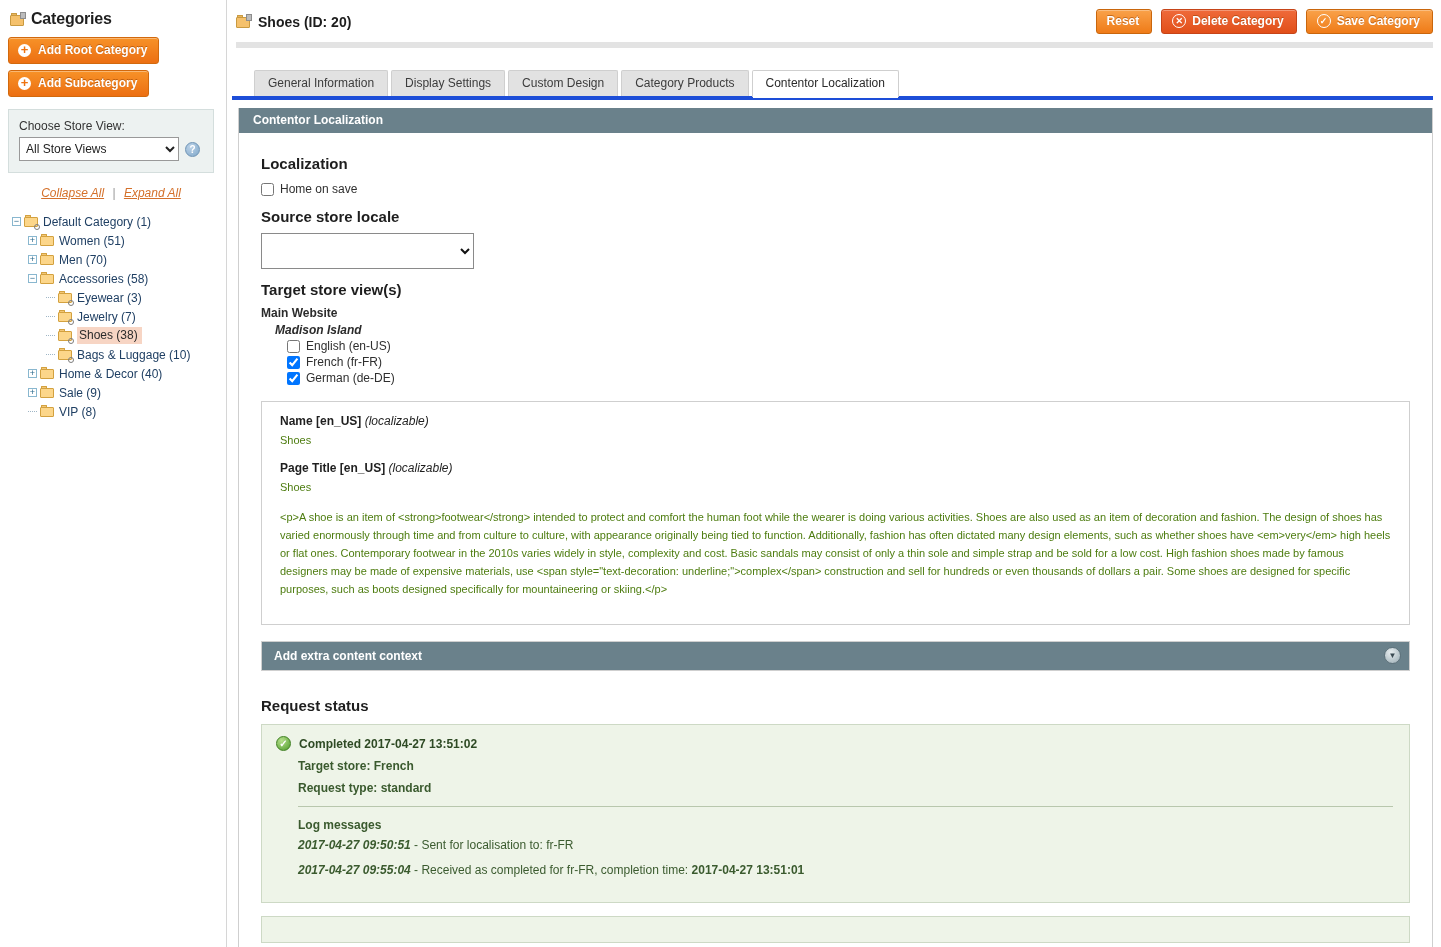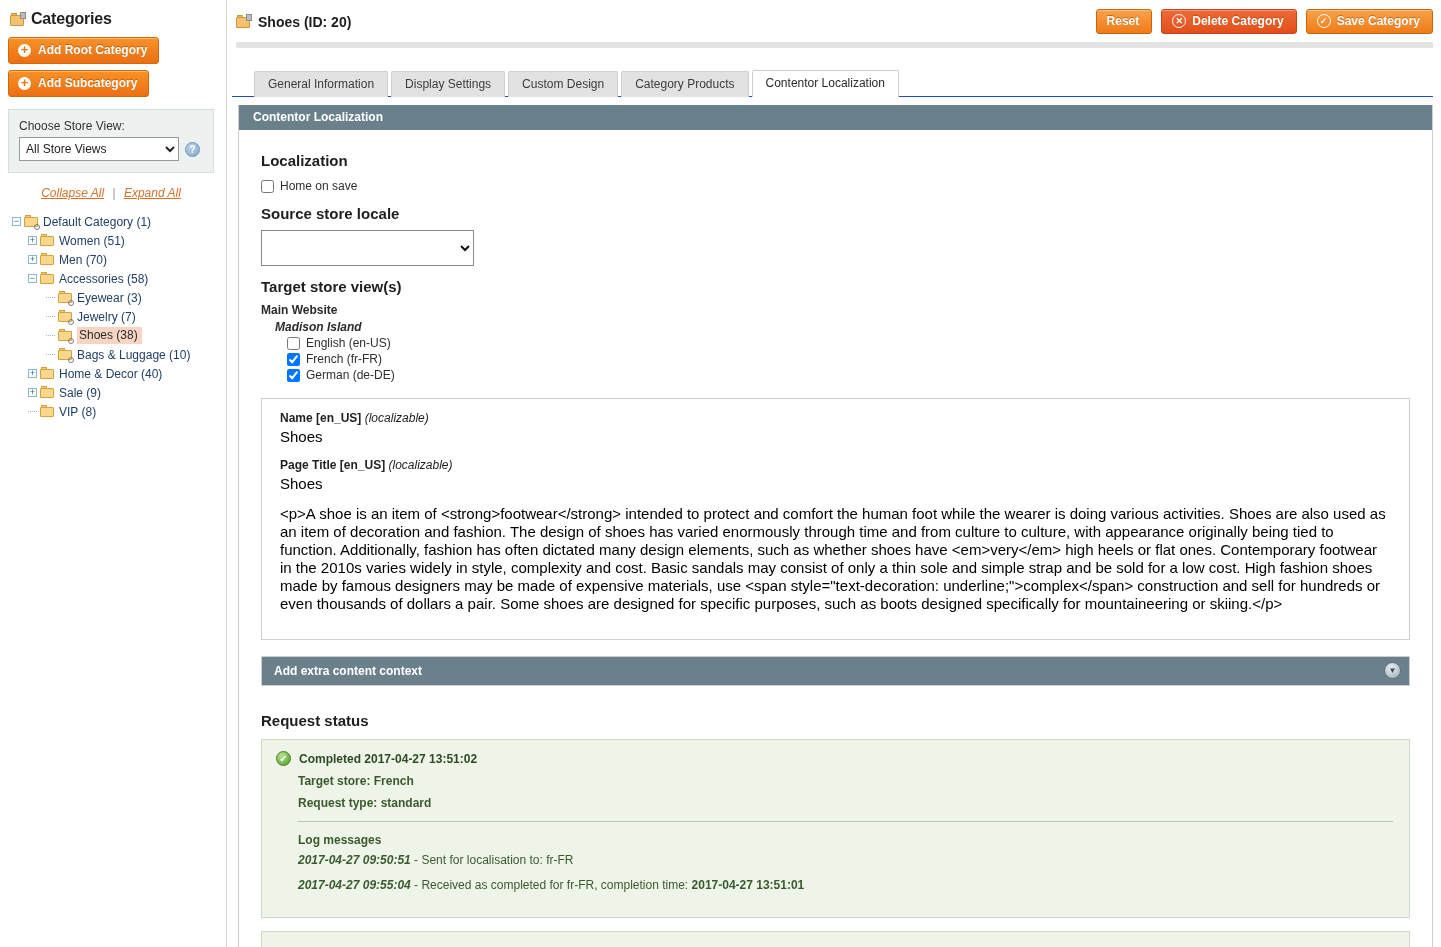--- a/index.html
+++ b/index.html
@@ -128,22 +128,22 @@
   }
   .hbtn.danger{ background:linear-gradient(#ef6a3a, #e14f19); border-color:#c64418;}
   .ico-circle{
     width:14px;height:14px;border-radius:50%; border:1.5px solid #fff;
     display:inline-flex;align-items:center;justify-content:center;
     font-size:9px; font-weight:bold; color:#fff; line-height:1; text-shadow:none;
   }
   .title-rule{ height:6px; background:#e3e3e3; margin:8px 8px 0 4px; }
 
   
-  .tabs{ display:flex; align-items:center; padding: 21px 0 0 22px;
-         border-bottom:1px solid #1d4ed8; margin-right:8px;}
+  .tabs{ display:flex; align-items:flex-start; padding: 21px 0 0 22px;
+         border-bottom:4px solid #1d4ed8; margin-right:8px;}
   .tab{
     font-size:12px; color:#3c3c3c; background:#e2e2e2;
     border:1px solid #cfcfcf; border-bottom:none;
     padding:5px 13px 6px 13px; margin-right:3px; cursor:pointer;
     position:relative; top:1px; border-radius:2px 2px 0 0;
   }
   .tab.active{ background:#ffffff; border-color:#cfcfcf; color:#2b2b2b;
     padding-bottom:7px; z-index:2; }
   .tab.active:after{
     content:""; position:absolute; left:0; right:0; bottom:-1px; height:2px; background:#fff;
@@ -183,21 +183,21 @@
     width:17px;height:17px;border-radius:50%;
     background:radial-gradient(circle at 40% 30%, #e8eef0, #9aacb4);
     border:1px solid #5e727b; color:#3a4a52;
     display:inline-flex; align-items:center; justify-content:center;
     font-size:8px; line-height:1; cursor:pointer;
   }
   .sub-body{ padding:12px 18px 14px 18px; }
   .fld{ margin-bottom:12px; }
   .fld .k{ font-size:12px; font-weight:bold; color:#1f1f1f; }
   .fld .k em{ font-weight:normal; font-style:italic; }
-  .fld .v{ font-size:15px; color:#000000; margin-top:3px; line-height:18px; }
+  .fld .v{ font-size:11px; color:#4d7c0f; margin-top:3px; line-height:18px; }
 
   h3.reqstat{ font-size:15px; font-weight:bold; color:#1e1e1e; margin:26px 0 10px 0;}
   .status-box{
     border:1px solid #cdd9c5; background:#eef4e8;
     padding:11px 16px 14px 14px; margin-bottom:13px;
   }
   .st-head{ display:flex; align-items:center; gap:8px; font-size:12px;
             font-weight:bold; color:#2e4a24; }
   .check-ico{
     width:15px;height:15px;border-radius:50%;

